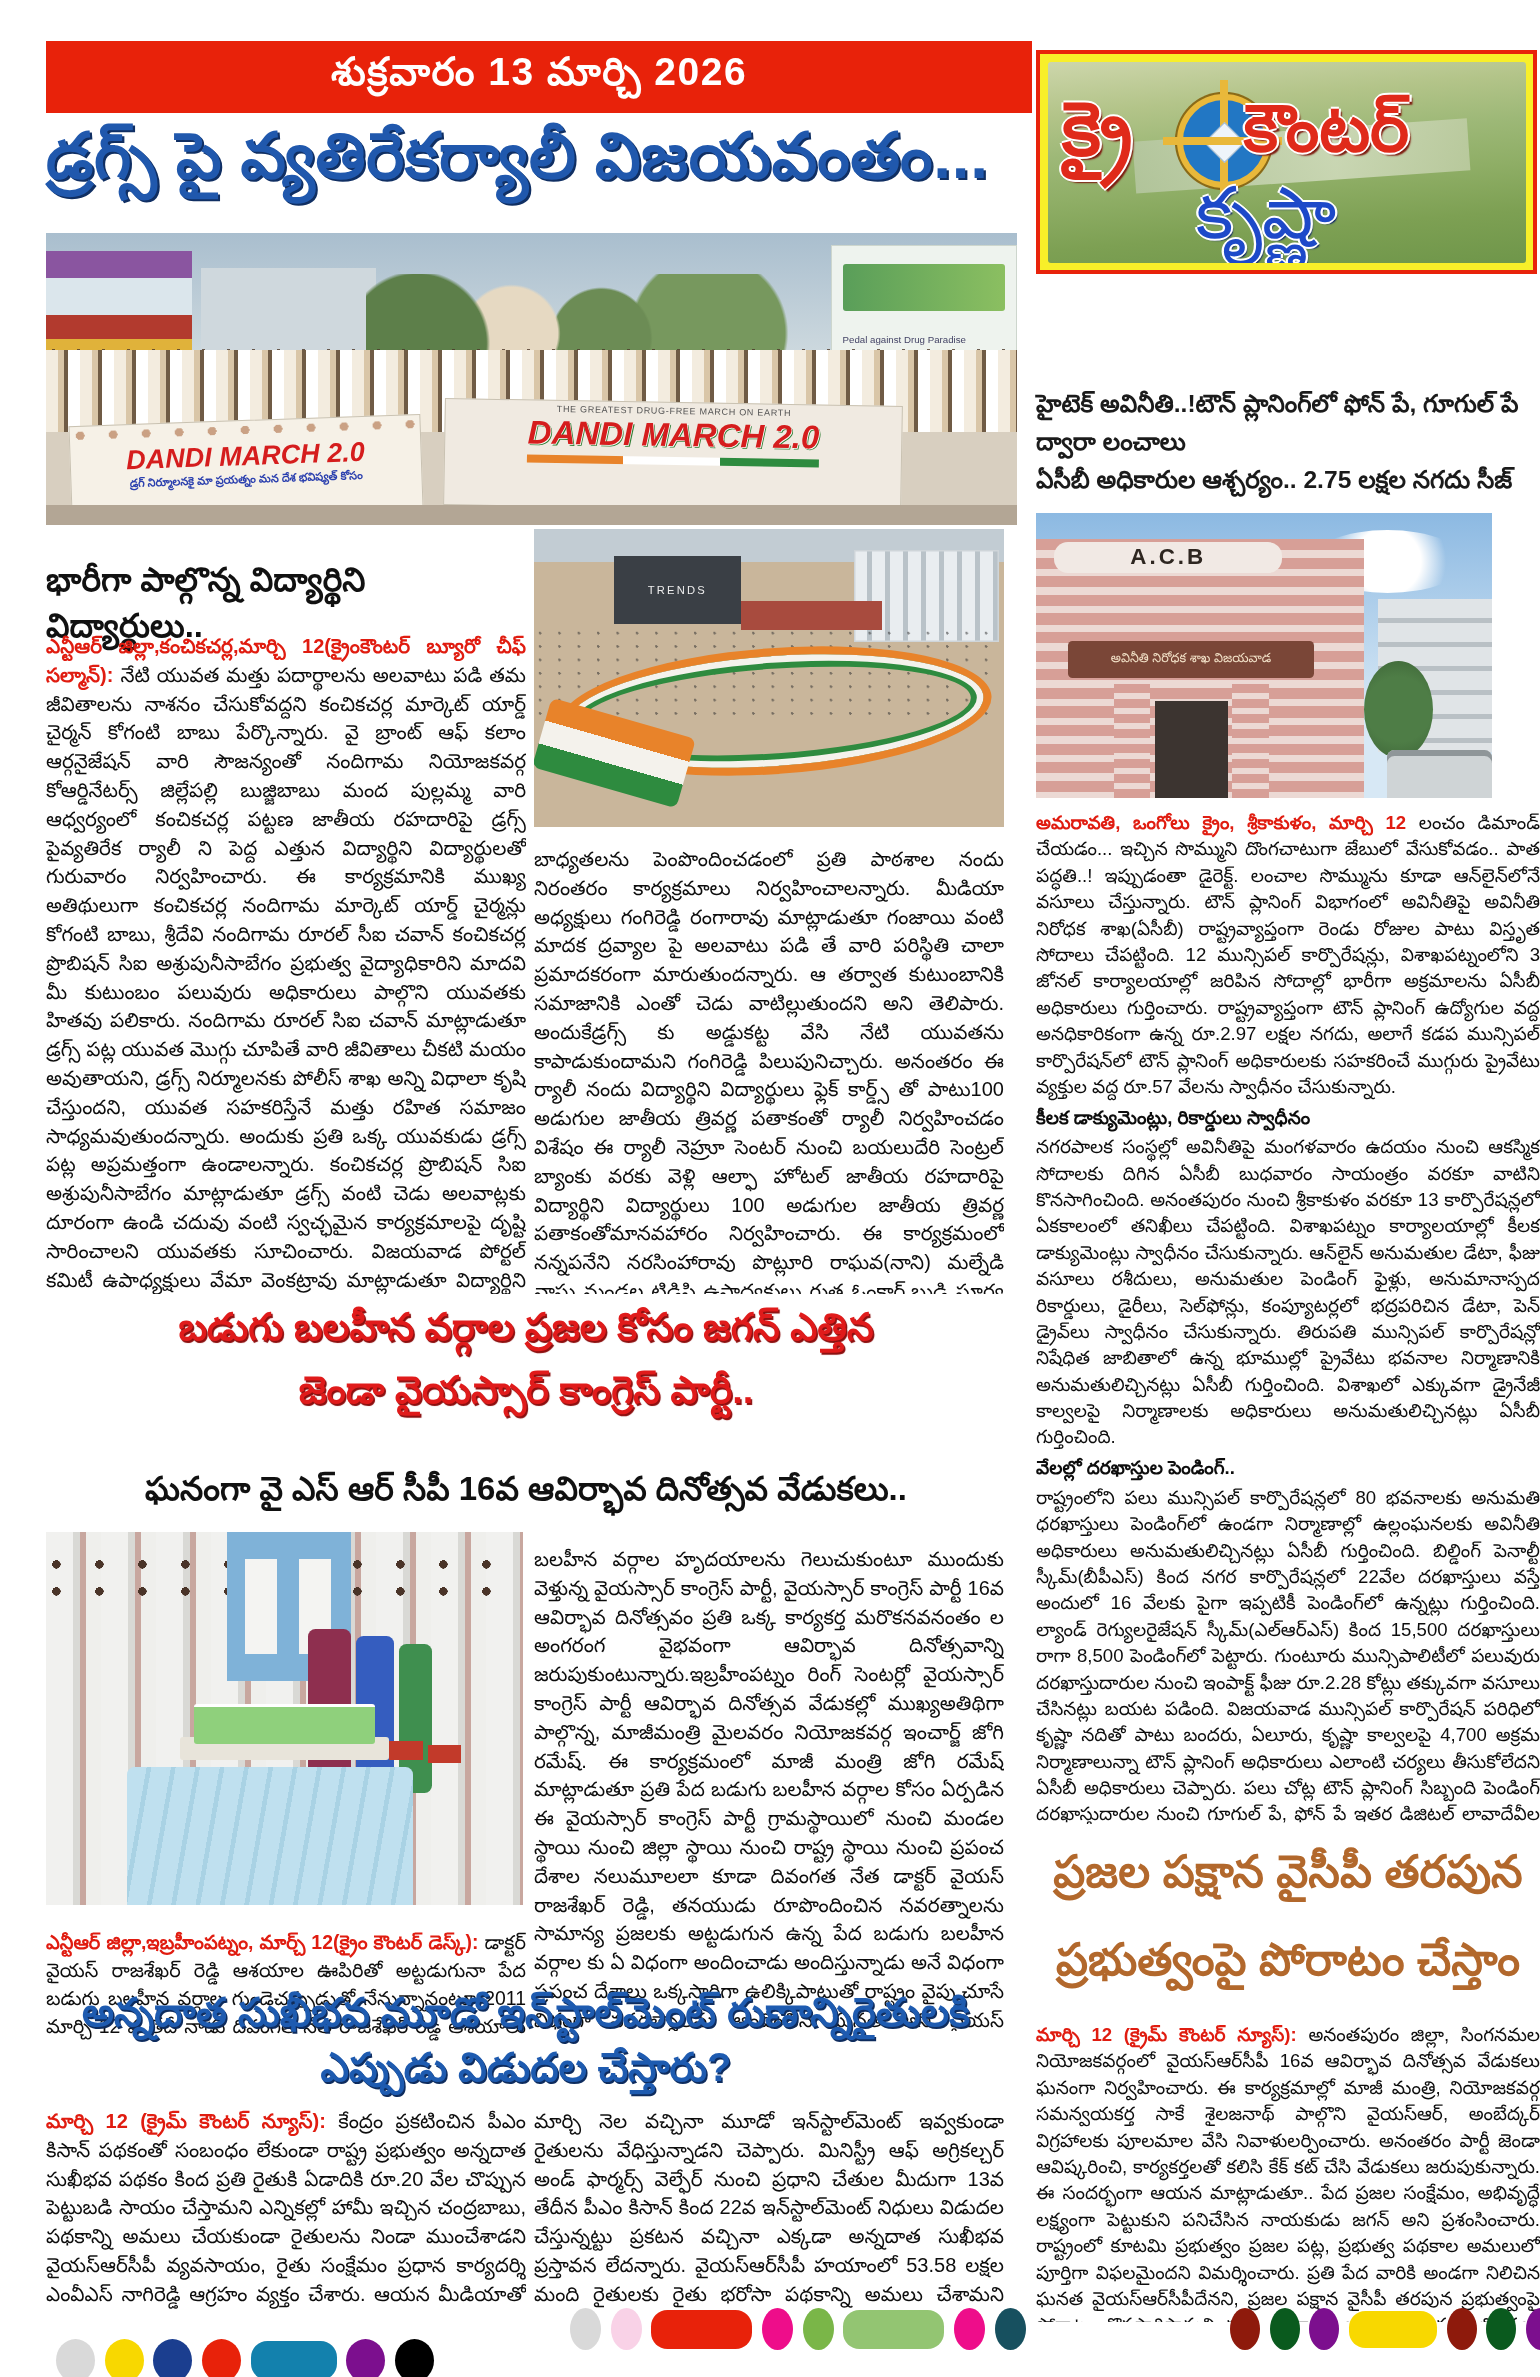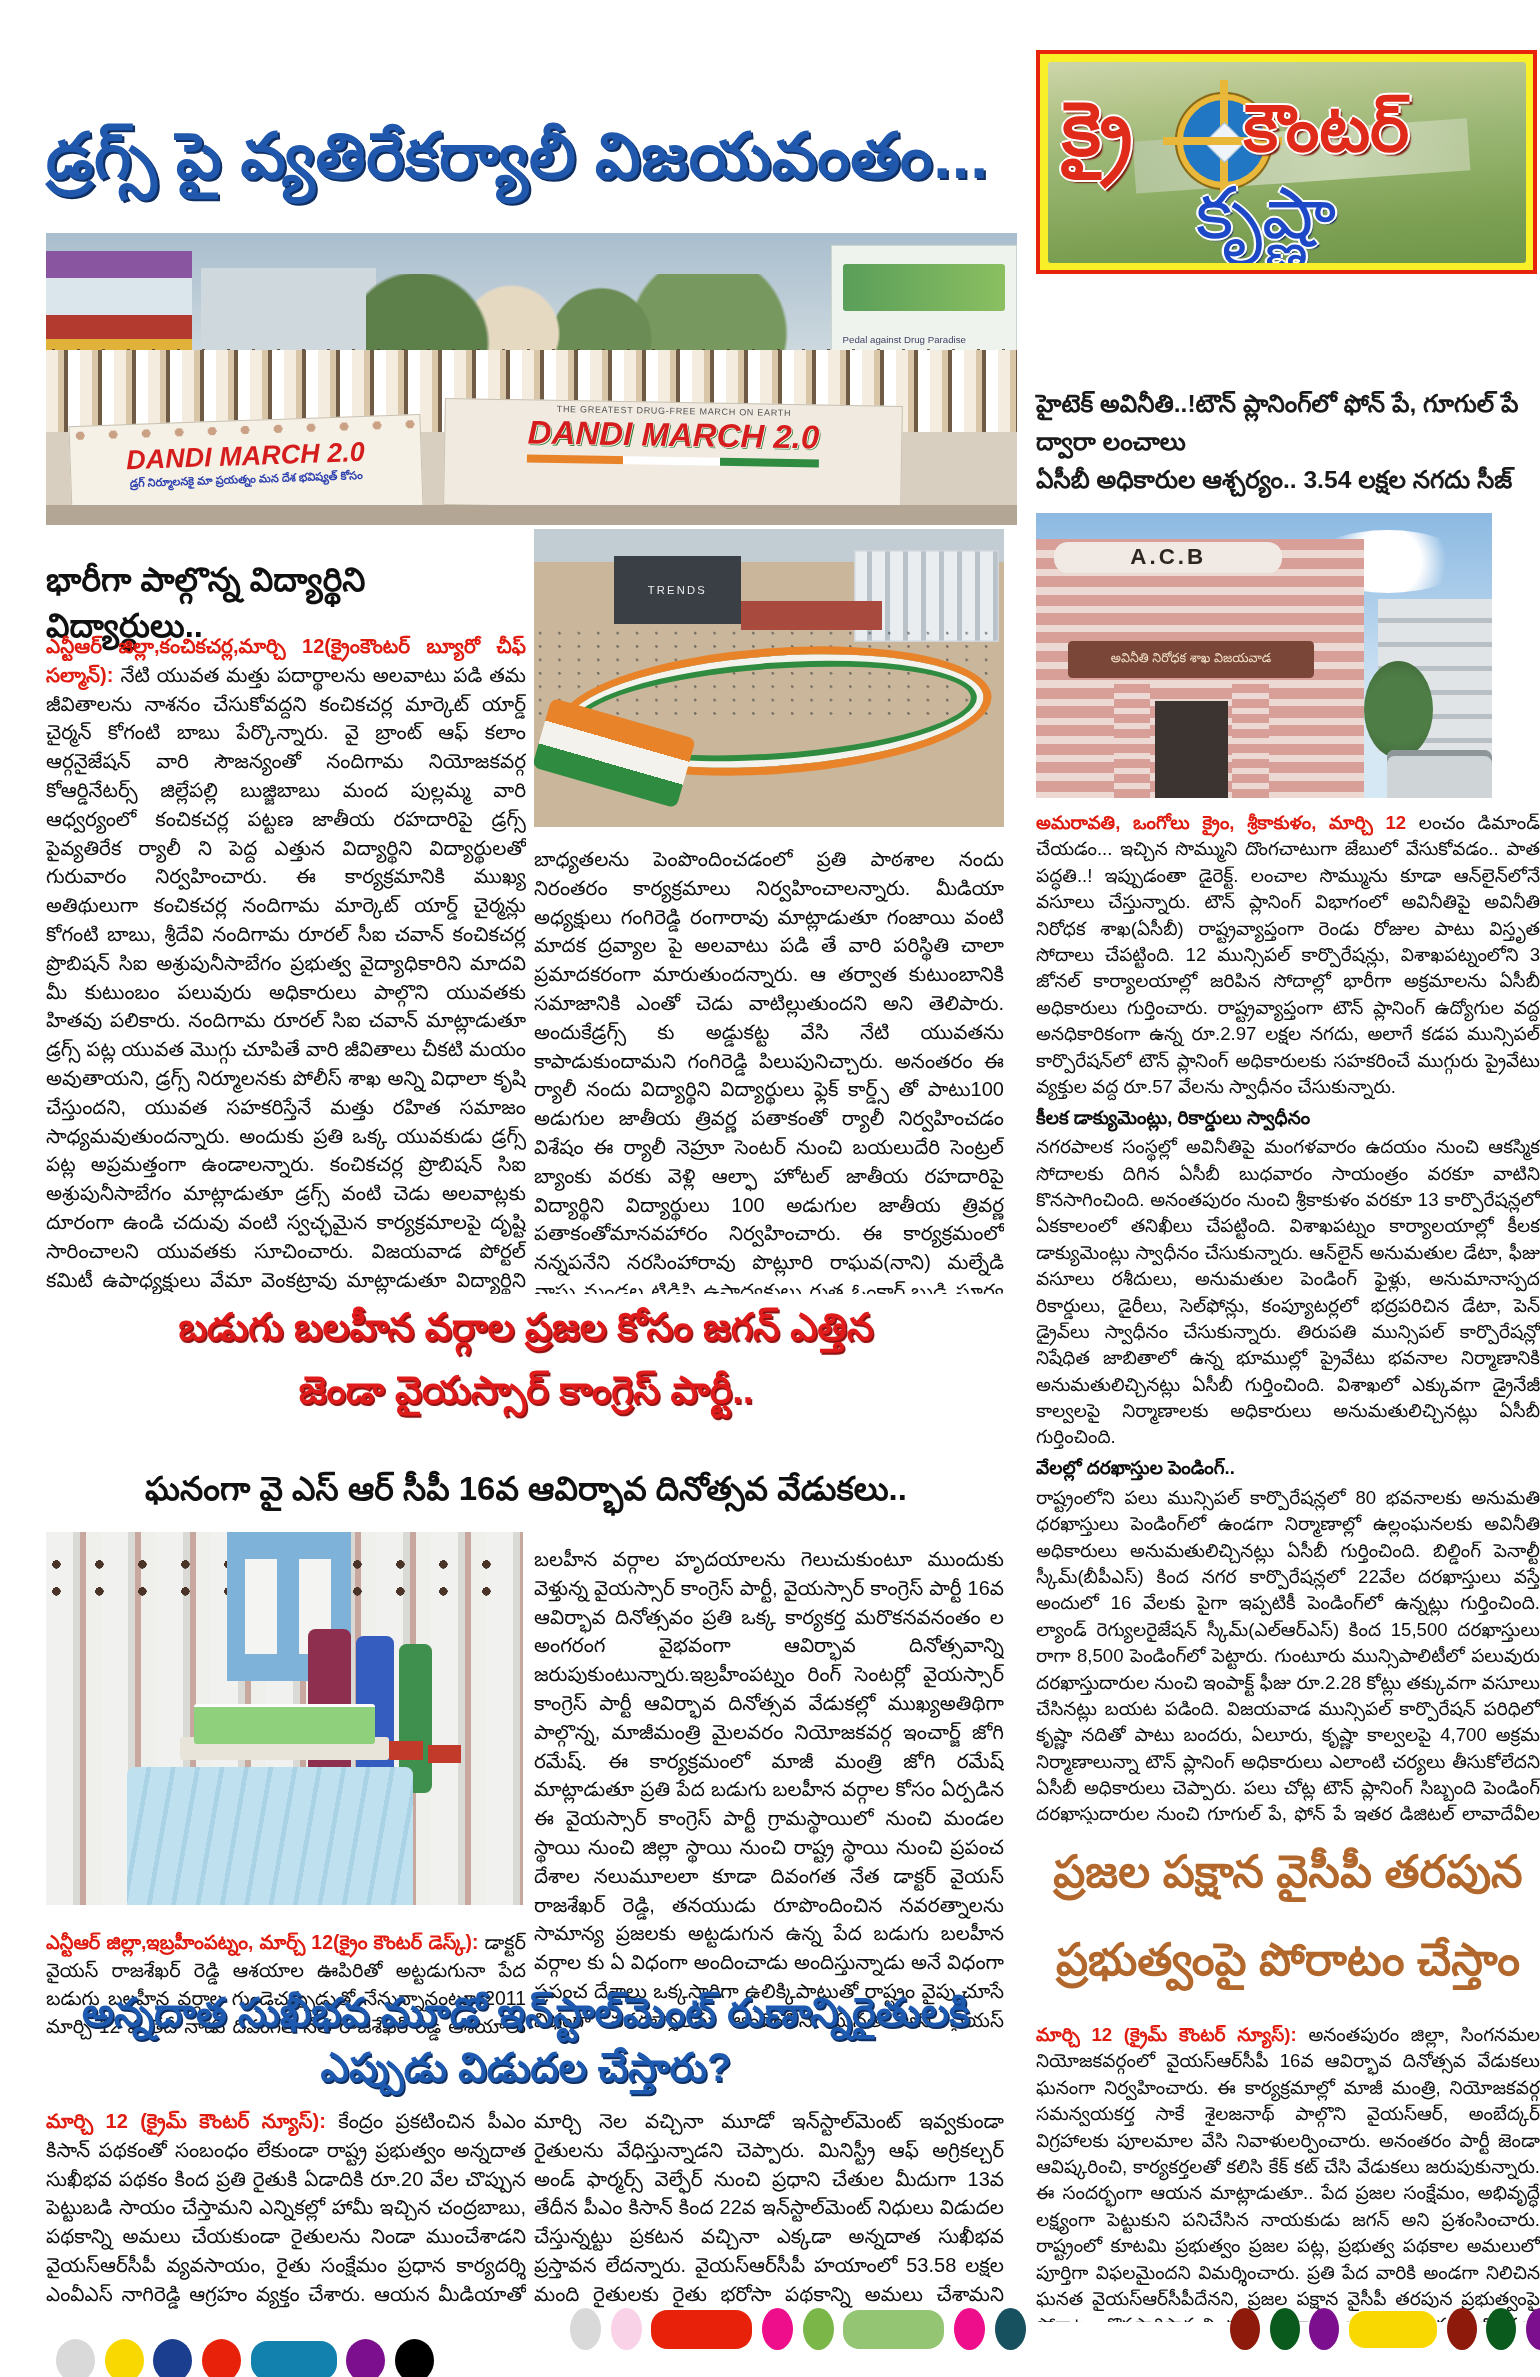--- a/index.html
+++ b/index.html
@@ -134,20 +134,21 @@
   .dots .bar{display:inline-block;border-radius:16.4px;}
   .g-left{left:56px;top:2339px;} .g-left .dot{width:39px;height:43px;} .g-left .bar{width:86px;height:39px;}
   .g-mid{left:570px;top:2308px;} .g-mid .dot{width:31px;height:42px;} .g-mid .bar{width:101px;height:39px;}
   .g-right{left:1230px;top:2308px;} .g-right .dot{width:30px;height:42px;} .g-right .bar{width:88px;height:37px;}
 </style>
 </head>
 <body>
 
 <div class="page">
 
+  <div class="abs date-banner">శుక్రవారం  13 మార్చి 2026</div>
 
   <div class="abs logo">
     <div class="logo-scene">
       <span class="logo-w1">క్రై</span>
       <span class="crosshair">
           <span class="gem"></span>
         </span>
       <span class="logo-w2">కౌంటర్</span>
       <span class="logo-w3">కృష్ణా</span>
     </div>
@@ -225,21 +226,21 @@
   <div class="abs bodytext col2b">బలహీన వర్గాల హృదయాలను గెలుచుకుంటూ ముందుకు వెళ్తున్న వైయస్సార్ కాంగ్రెస్ పార్టీ, వైయస్సార్ కాంగ్రెస్ పార్టీ 16వ ఆవిర్భావ దినోత్సవం ప్రతి ఒక్క కార్యకర్త మరొకనవనంతం ల అంగరంగ వైభవంగా ఆవిర్భావ దినోత్సవాన్ని జరుపుకుంటున్నారు.ఇబ్రహీంపట్నం రింగ్ సెంటర్లో వైయస్సార్ కాంగ్రెస్ పార్టీ ఆవిర్భావ దినోత్సవ వేడుకల్లో ముఖ్యఅతిథిగా పాల్గొన్న, మాజీమంత్రి మైలవరం నియోజకవర్గ ఇంచార్జ్ జోగి రమేష్. ఈ కార్యక్రమంలో మాజీ మంత్రి జోగి రమేష్ మాట్లాడుతూ ప్రతి పేద బడుగు బలహీన వర్గాల కోసం ఏర్పడిన ఈ వైయస్సార్ కాంగ్రెస్ పార్టీ గ్రామస్థాయిలో నుంచి మండల స్థాయి నుంచి జిల్లా స్థాయి నుంచి రాష్ట్ర స్థాయి నుంచి ప్రపంచ దేశాల నలుమూలలా కూడా దివంగత నేత డాక్టర్ వైయస్ రాజశేఖర్ రెడ్డి, తనయుడు రూపొందించిన నవరత్నాలను సామాన్య ప్రజలకు అట్టడుగున ఉన్న పేద బడుగు బలహీన వర్గాల కు ఏ విధంగా అందించాడు అందిస్తున్నాడు అనే విధంగా ప్రపంచ దేశాలు ఒక్కసారిగా ఉలిక్కిపాటుతో రాష్ట్రం వైపు చూసే విధంగా నవరత్నాలను అందించిన ఘనత అని వైయస్ జగన్మోహన్ రెడ్డి, ఘనతఅని మాజీ మంత్రి జోగి రమేష్ అన్నారు.అనంతరం కేక్ కట్ చేసి వైయస్సార్ పార్టీ నాయకులకు కార్యకర్తలకు సానుభూతిపరులకు అభిమానులకు వైయస్సార్ కాంగ్రెస్ పార్టీ ఆవిర్భావ దినోత్సవ సందర్భంగా అందరికి శుభాకాంక్షలు తెలియపరిచారు ఈ కార్యక్రమంలో మైలవరం నియోజకవర్గం మండల అధ్యక్షులు నియోజకవర్గ ఇన్చార్జిలు గ్రామల అధ్యక్షులు కొండపల్లి మున్సిపాలిటీ అధ్యక్షులు వార్డు ఇన్చార్జిలు కార్యకర్తలు తదితరులు పాల్గొన్నారు.</div>
 
   <div class="abs h3blue">అన్నదాత సుఖీభవ మూడో ఇన్‌స్టాల్‌మెంట్ రుణాన్నిరైతులకి ఎప్పుడు విడుదల చేస్తారు?</div>
   <div class="abs bodytext col1c">
     <span class="dl">మార్చి 12 (క్రైమ్ కౌంటర్ న్యూస్): </span><span>కేంద్రం ప్రకటించిన పీఎం కిసాన్ పథకంతో సంబంధం లేకుండా రాష్ట్ర ప్రభుత్వం అన్నదాత సుఖీభవ పథకం కింద ప్రతి రైతుకి ఏడాదికి రూ.20 వేల చొప్పున పెట్టుబడి సాయం చేస్తామని ఎన్నికల్లో హామీ ఇచ్చిన చంద్రబాబు, పథకాన్ని అమలు చేయకుండా రైతులను నిండా ముంచేశాడని వైయస్ఆర్‌సీపీ వ్యవసాయం, రైతు సంక్షేమం ప్రధాన కార్యదర్శి ఎంవీఎస్ నాగిరెడ్డి ఆగ్రహం వ్యక్తం చేశారు. ఆయన మీడియాతో మాట్లాడుతూ.. అన్నదాత సుఖీభవ పథకానికి మొదటి ఏడాది పూర్తిగా ఎగనామం పెట్టిన చంద్రబాబు రెండో ఏడాది</span>
   </div>
   <div class="abs bodytext col2c">మార్చి నెల వచ్చినా మూడో ఇన్‌స్టాల్‌మెంట్ ఇవ్వకుండా రైతులను వేధిస్తున్నాడని చెప్పారు. మినిస్ట్రీ ఆఫ్ అగ్రికల్చర్ అండ్ ఫార్మర్స్ వెల్ఫేర్ నుంచి ప్రధాని చేతుల మీదుగా 13వ తేదీన పీఎం కిసాన్ కింద 22వ ఇన్‌స్టాల్‌మెంట్ నిధులు విడుదల చేస్తున్నట్టు ప్రకటన వచ్చినా ఎక్కడా అన్నదాత సుఖీభవ ప్రస్తావన లేదన్నారు. వైయస్ఆర్‌సీపీ హయాంలో 53.58 లక్షల మంది రైతులకు రైతు భరోసా పథకాన్ని అమలు చేశామని కూటమి ప్రభుత్వం మాత్రం కేవలం 46.86 లక్షల మంది రైతులకు మాత్రమే అన్నదాత సుఖీభవ పథకాన్ని వర్తింపజేస్తోందని ఆక్షేపించారు.</div>
 
   <div class="abs rc-subs">
     <div>హైటెక్ అవినీతి..!టౌన్ ప్లానింగ్‌లో ఫోన్ పే, గూగుల్ పే ద్వారా లంచాలు</div>
-    <div>ఏసీబీ అధికారుల ఆశ్చర్యం.. 3.54 లక్షల నగదు సీజ్</div>
+    <div>ఏసీబీ అధికారుల ఆశ్చర్యం.. 2.75 లక్షల నగదు సీజ్</div>
   </div>
 
   <div class="abs photo p3">
     <div class="p3-main"></div>
     <div class="p3-parapet">A.C.B</div>
     <div class="p3-sign">అవినీతి నిరోధక శాఖ  విజయవాడ</div>
     <div class="p3-door"></div>
     <div class="p3-pill1"></div>
     <div class="p3-pill2"></div>
     <div class="p3-b2"></div>

